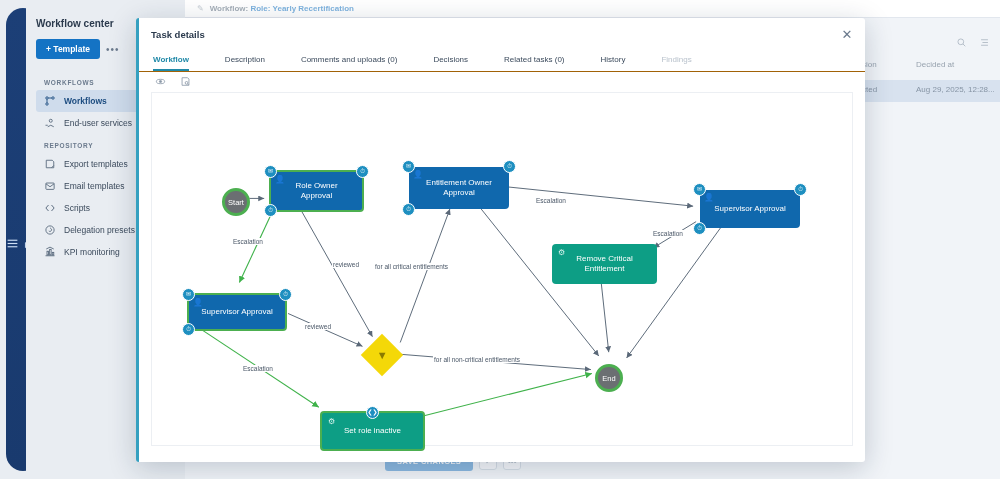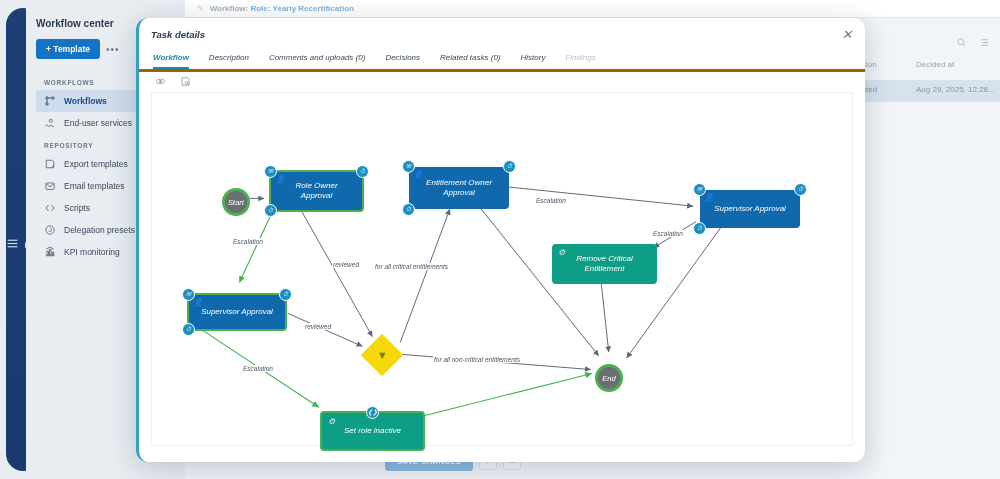--- a/index.html
+++ b/index.html
@@ -92,39 +92,38 @@
   }
   .bg-iconbtn {
     width: 18px; height: 16px; border: 1px solid #b9c4d1; border-radius: 3px;
     background: #fff; display: flex; align-items: center; justify-content: center;
     font-size: 8px; color: #7b8a9b;
   }
 
   
   .modal {
     position: absolute; left: 136px; top: 18px; width: 729px; height: 444px;
-    background: #fff; border-radius: 12px;
+    background: #fff; border-radius: 3px;
     box-shadow: 0 6px 28px rgba(20,40,70,.22);
     border-left: 3px solid #35a0c0;
     overflow: hidden;
-    font-style: italic;
   }
   .modal-head {
     height: 32px; display: flex; align-items: center;
     padding: 0 12px; position: relative;
   }
   .modal-title { font-size: 9.5px; font-weight: bold; color: #2b3a4d; }
   .modal-close {
     position: absolute; right: 10px; top: 8px; width: 16px; height: 16px;
     display: flex; align-items: center; justify-content: center;
     color: #6b7a8d; font-size: 13px;
   }
   .tabs {
-    display: flex; align-items: flex-end; gap: 20px;
-    padding: 0 14px; border-bottom: 3px solid #a16207; height: 22px; text-align: center;
+    display: flex; align-items: flex-end; gap: 36px;
+    padding: 0 14px; border-bottom: 1px solid #a16207; height: 22px; text-align: center;
   }
   .tab {
     font-size: 8px; color: #3b4a5c; padding-bottom: 5px;
     border-bottom: 2px solid transparent; white-space: nowrap;
   }
   .tab.active { color: #2089a8; font-weight: bold; border-bottom-color: #2089a8; }
   .tab.disabled { color: #b9c2cc; }
   .diagram-tools {
     height: 20px; display: flex; align-items: center; gap: 14px; padding-left: 16px;
     color: #8b98a7;

